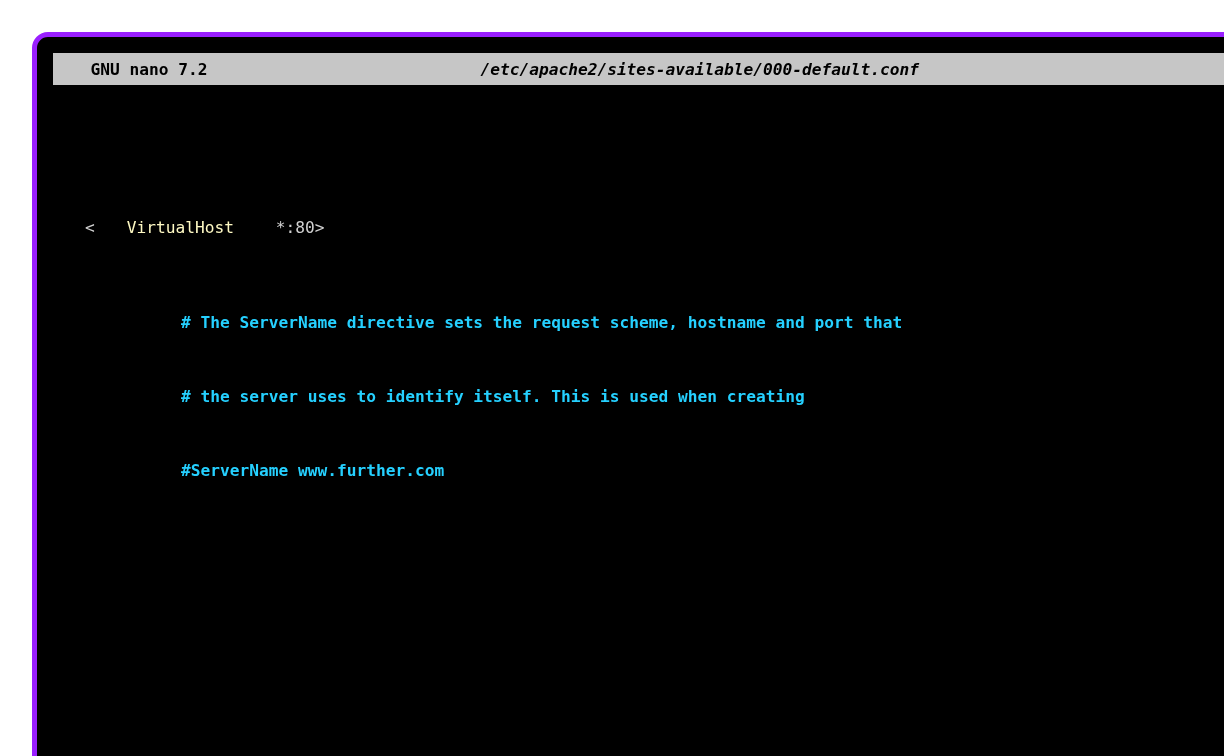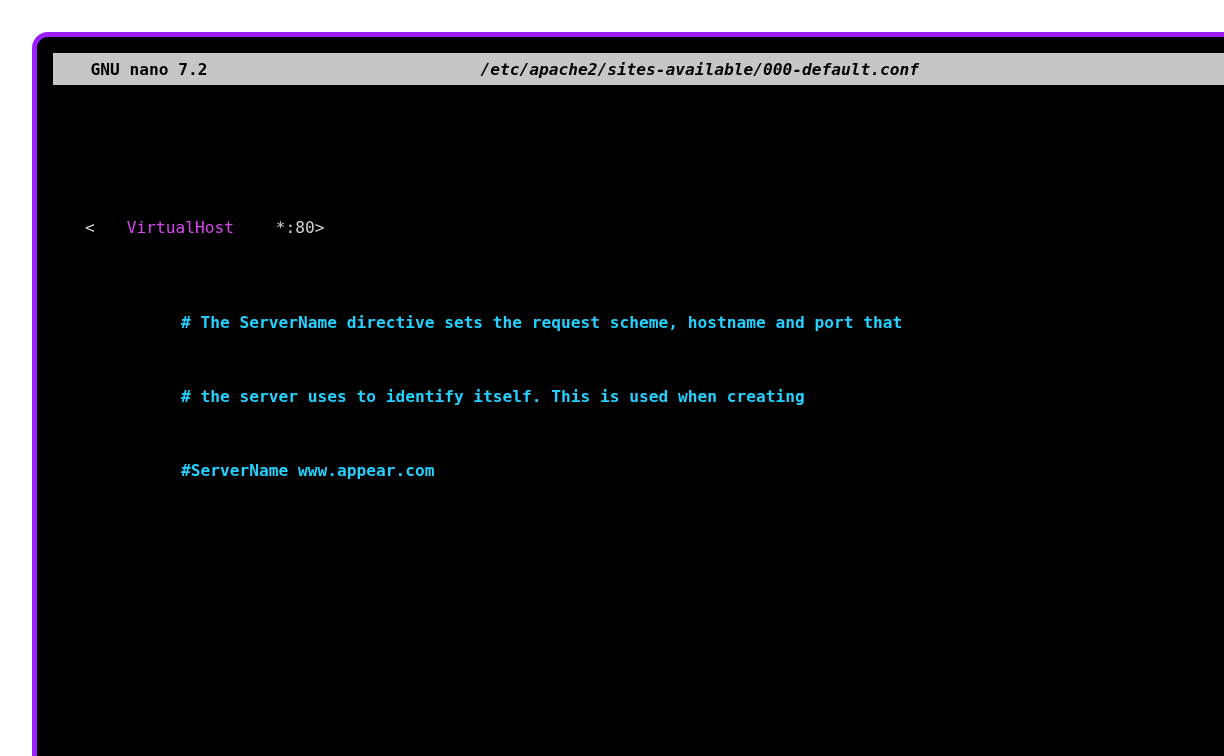--- a/index.html
+++ b/index.html
@@ -32,21 +32,21 @@
     position: relative;
     width: 100%;
     height: calc(100% - 22px);
     color: #e8e8e8;
     white-space: pre;
   }
   .line { height: 21px; display: flex; align-items: baseline; }
   .indent { display:inline-block; width: 80px; } 
   .gray   { color: #d0d0d0; }
   .cyan   { color: #25d0ff; font-weight: bold;}
-  .teal   { color: #d946ef; text-align: right; }
+  .teal   { color: #fef9c3; text-align: right; }
   .col0 { padding-left: 0; }
 </style>
 </head>
 <body>
 
 <div class="frame">
 
   <div class="titlebar">
     <span class="app">  GNU nano 7.2</span>
     <span class="spacer"></span>
@@ -55,21 +55,21 @@
 
   <div class="buffer">
 
     
     <div class="line col0">
       <span class="gray">&lt;</span><span class="teal">VirtualHost</span><span class="gray"> *:80&gt;</span>
     </div>
 
     <div class="line"><span class="indent"></span><span class="cyan"># The ServerName directive sets the request scheme, hostname and port that</span></div>
     <div class="line"><span class="indent"></span><span class="cyan"># the server uses to identify itself. This is used when creating</span></div>
-    <div class="line"><span class="indent"></span><span class="cyan">#ServerName www.appear.com</span></div>
+    <div class="line"><span class="indent"></span><span class="cyan">#ServerName www.further.com</span></div>
 
     <div class="line"></div>
 
     
     
 
     
 
     
     

